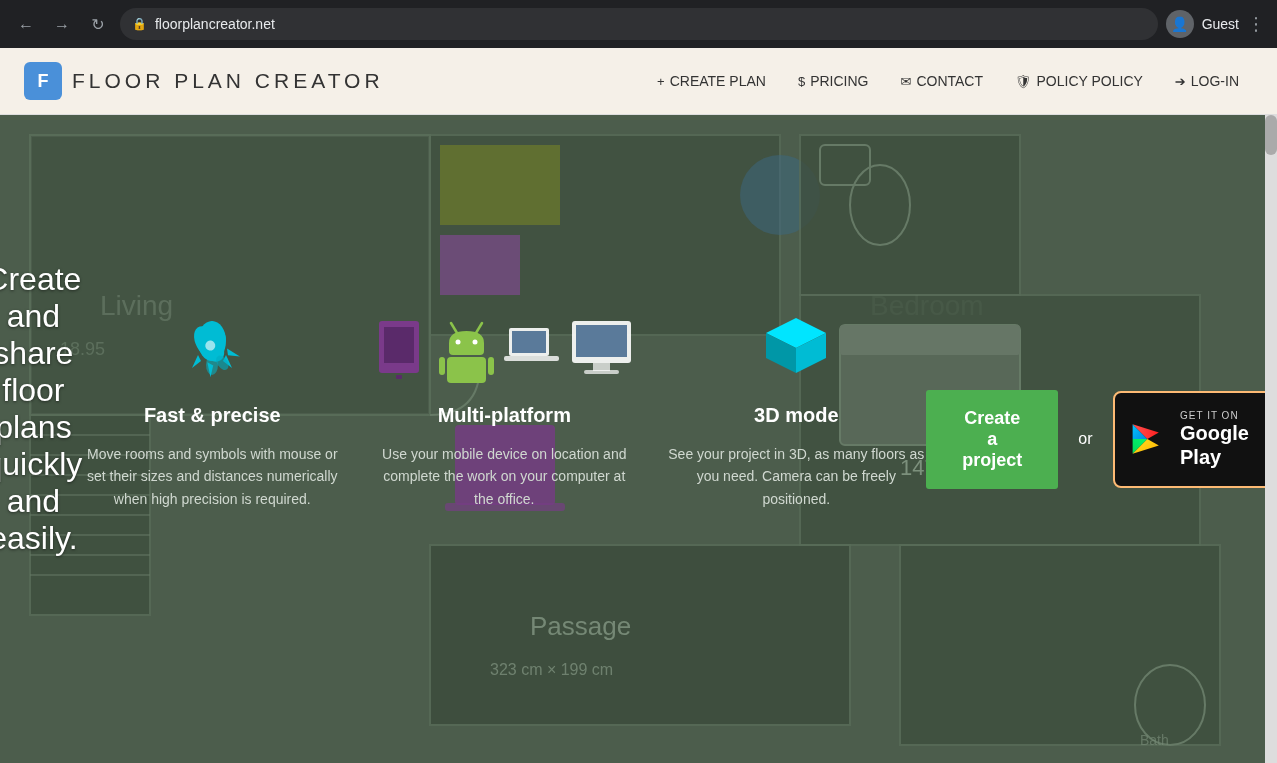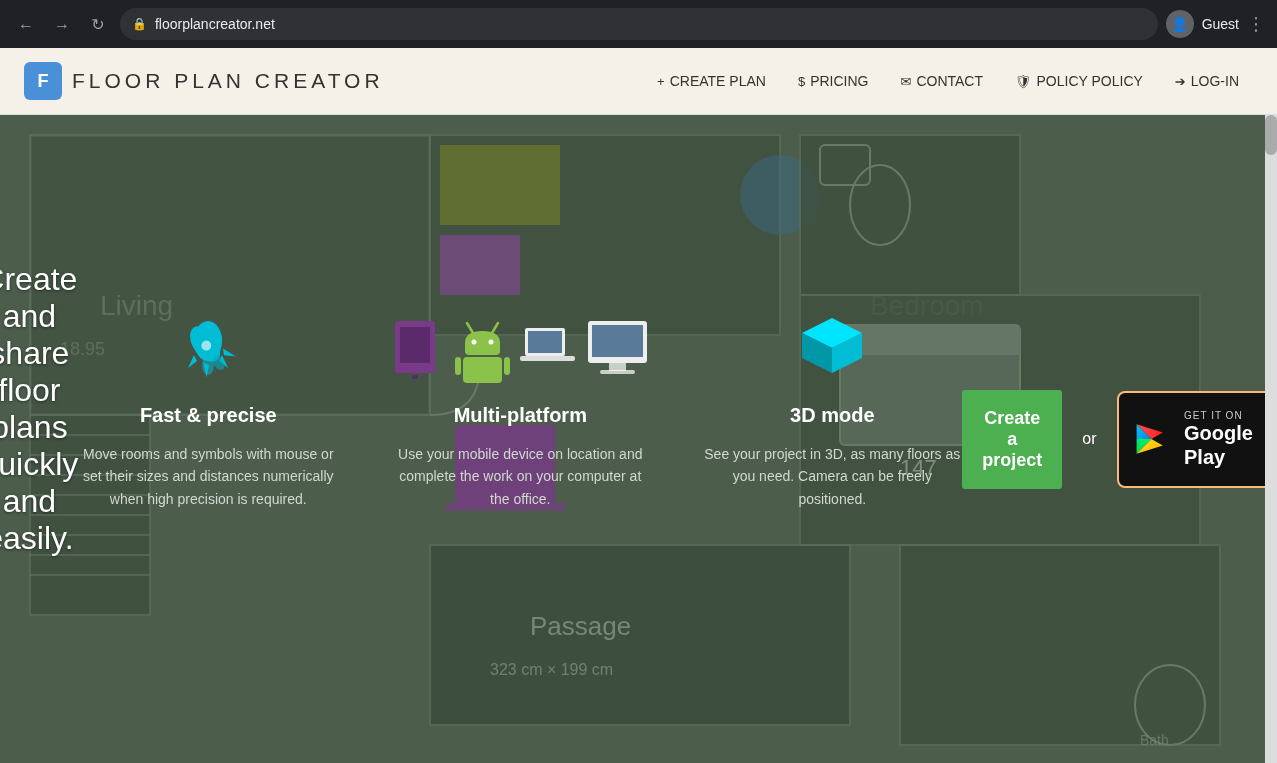--- a/index.html
+++ b/index.html
@@ -122,21 +122,21 @@
       color: white;
       font-size: 32px;
       font-weight: 400;
       text-align: center;
       margin-bottom: 60px;
       text-shadow: 0 1px 3px rgba(0,0,0,0.5);
     }
 
     .features-row {
       display: flex;
-      gap: 52px;
+      gap: 32px;
       margin-bottom: 60px;
       align-items: flex-start;
     }
 
     .feature {
       width: 260px;
       display: flex;
       flex-direction: column;
       align-items: center;
       text-align: center;
@@ -180,21 +180,21 @@
     .cta-row {
       display: flex;
       align-items: center;
       gap: 20px;
     }
 
     .create-btn {
       background: #4caf50;
       color: white;
       border: none;
-      padding: 18px 20px;
+      padding: 18px 36px;
       font-size: 18px;
       font-weight: 600;
       cursor: pointer;
       border-radius: 3px;
     }
 
     .or-text {
       color: white;
       font-size: 16px;
     }

